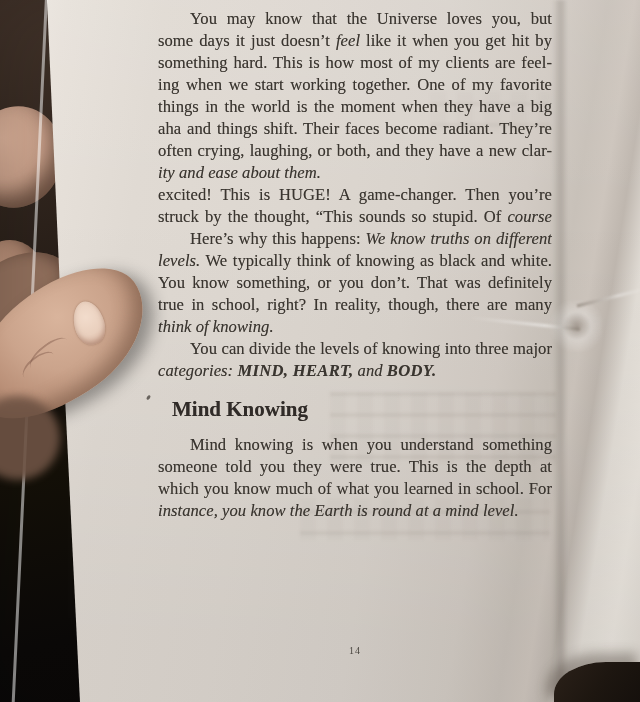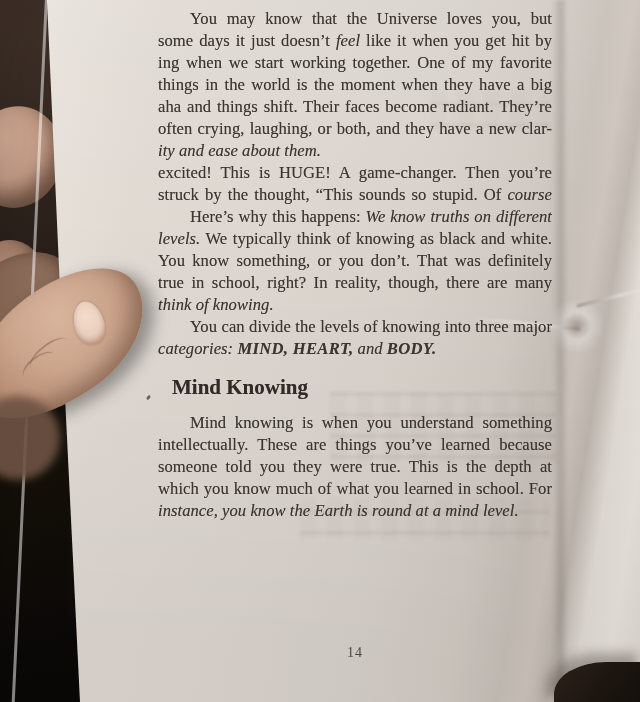--- a/index.html
+++ b/index.html
@@ -125,21 +125,21 @@
   .line.last { text-align-last:left;font-style:italic; }
   .line.indent { text-indent:32px; }
   .it { font-style:italic; }
   .bd { font-weight:bold; letter-spacing:0.3px; }
   .heading {
     height:28px; line-height:28px; margin:13px 0 11px 14px;
     font-size:21px; font-weight:bold; color:rgba(45,40,36,0.96);
   }
   #page-number {
     position:absolute; left:158px; top:645px; width:394px;
-    text-align:center; font-size:14px; letter-spacing:1px;
+    text-align:center; font-size:10px; letter-spacing:1px;
     color:rgba(60,55,50,0.9); z-index:5;
   }
 </style>
 </head>
 <body>
 
 <div id="photo">
 
   <div class="finger-top"></div>
   <div class="finger-mid"></div>
@@ -155,37 +155,37 @@
     <div class="bleed bleed-c"></div>
     <div class="ink-speck"></div>
     <div class="desk-corner"></div>
   </div>
 
   <div class="page-edge-light"></div>
 
   <div id="text-layer">
       <div class="line indent"><span>You may know that the Universe loves you, but damn,</span></div>
       <div class="line"><span>some days it just doesn’t </span><span class="it">feel</span><span> like it when you get hit by</span></div>
+      <div class="line"><span>something hard. This is how most of my clients are feel-</span></div>
       <div class="line"><span>ing when we start working together. One of my favorite</span></div>
       <div class="line"><span>things in the world is the moment when they have a big</span></div>
       <div class="line"><span>aha and things shift. Their faces become radiant. They’re</span></div>
       <div class="line"><span>often crying, laughing, or both, and they have a new clar-</span></div>
       <div class="line last"><span>ity and ease about them.</span></div>
       <div class="line"><span>excited! This is HUGE! A game-changer. Then you’re</span></div>
       <div class="line"><span>struck by the thought, “This sounds so stupid. Of </span><span class="it">course</span></div>
       <div class="line indent"><span>Here’s why this happens: </span><span class="it">We know truths on different</span></div>
       <div class="line"><span class="it">levels.</span><span> We typically think of knowing as black and white.</span></div>
       <div class="line"><span>You know something, or you don’t. That was definitely</span></div>
       <div class="line"><span>true in school, right? In reality, though, there are many</span></div>
       <div class="line last"><span>think of knowing.</span></div>
       <div class="line indent"><span>You can divide the levels of knowing into three major</span></div>
       <div class="line last"><span>categories: </span><span class="bd">MIND, HEART,</span><span> and </span><span class="bd">BODY.</span></div>
       <div class="heading">Mind Knowing</div>
       <div class="line indent"><span>Mind knowing is when you understand something</span></div>
-      <div class="line"><span>intellectually. These are things you’ve learned because</span></div>
       <div class="line"><span>someone told you they were true. This is the depth at</span></div>
       <div class="line"><span>which you know much of what you learned in school. For</span></div>
       <div class="line last"><span>instance, you know the Earth is round at a mind level.</span></div>
     </div>
   <div id="page-number">14</div>
 
   <div class="thumb"></div>
   <div class="thumb-nail"></div>
   <div class="thumb-crease crease-1"></div>
   <div class="thumb-crease crease-2"></div>

